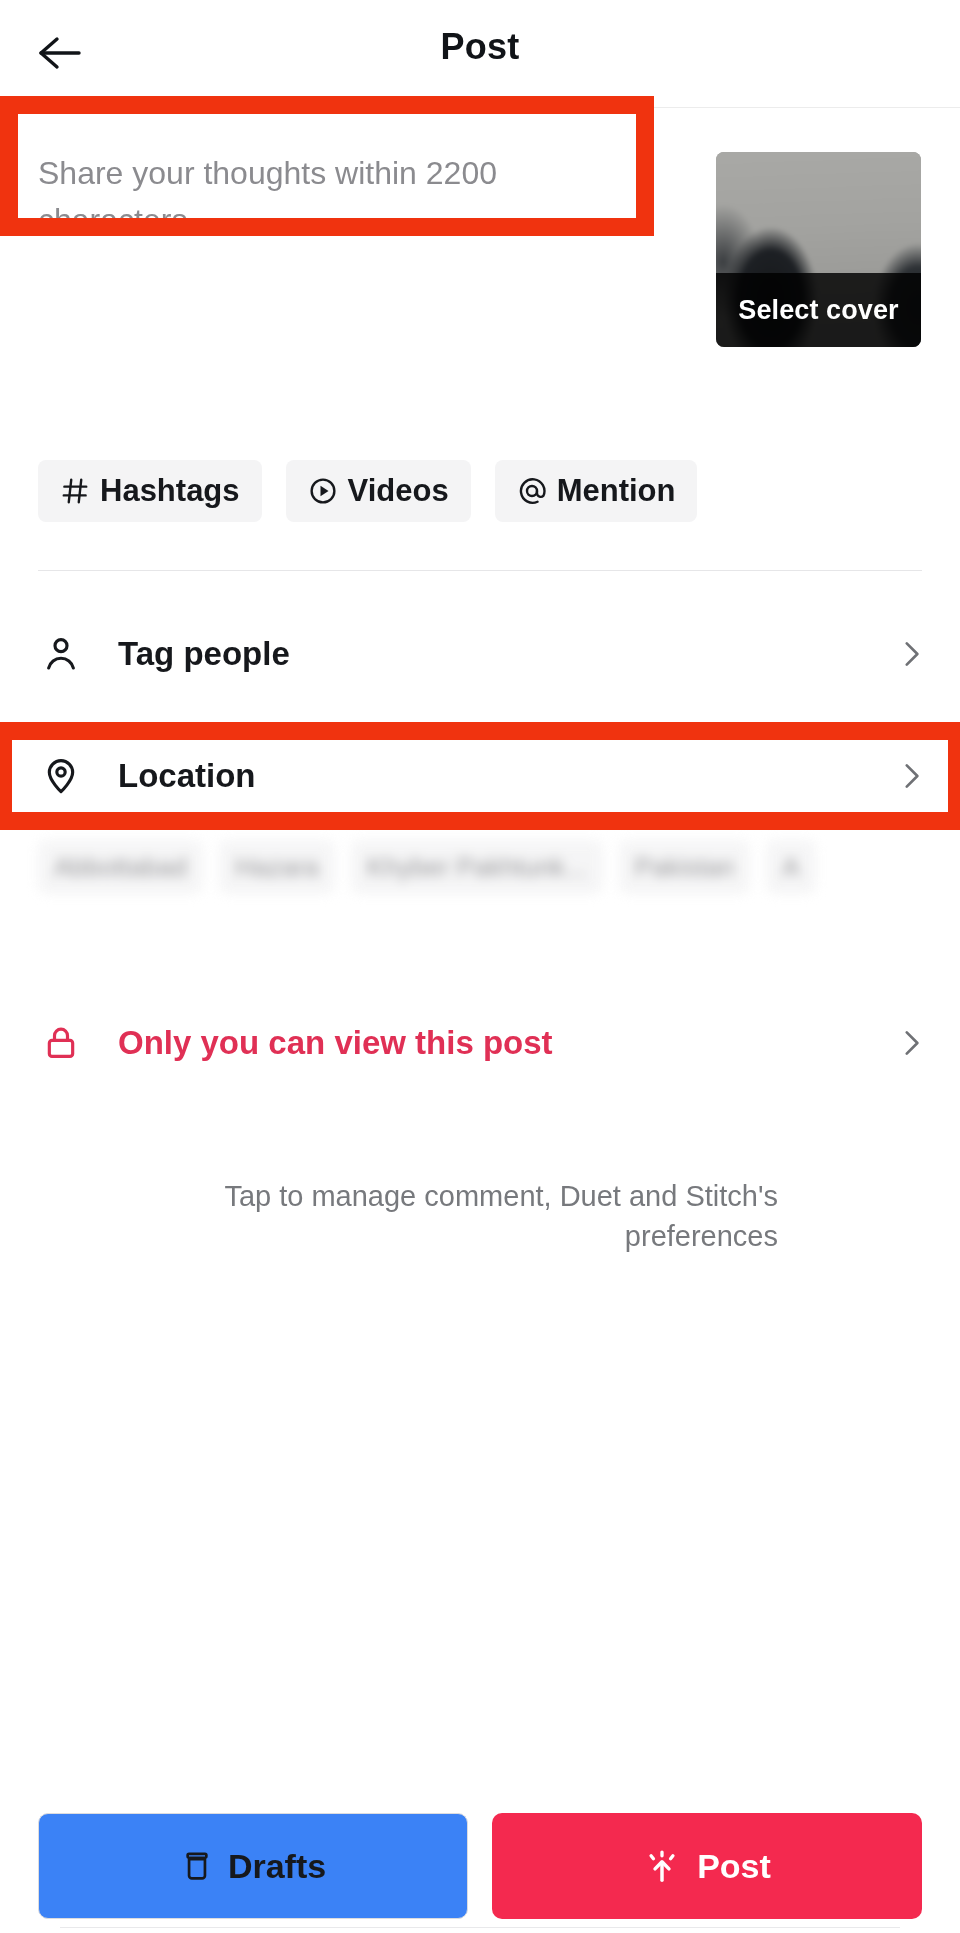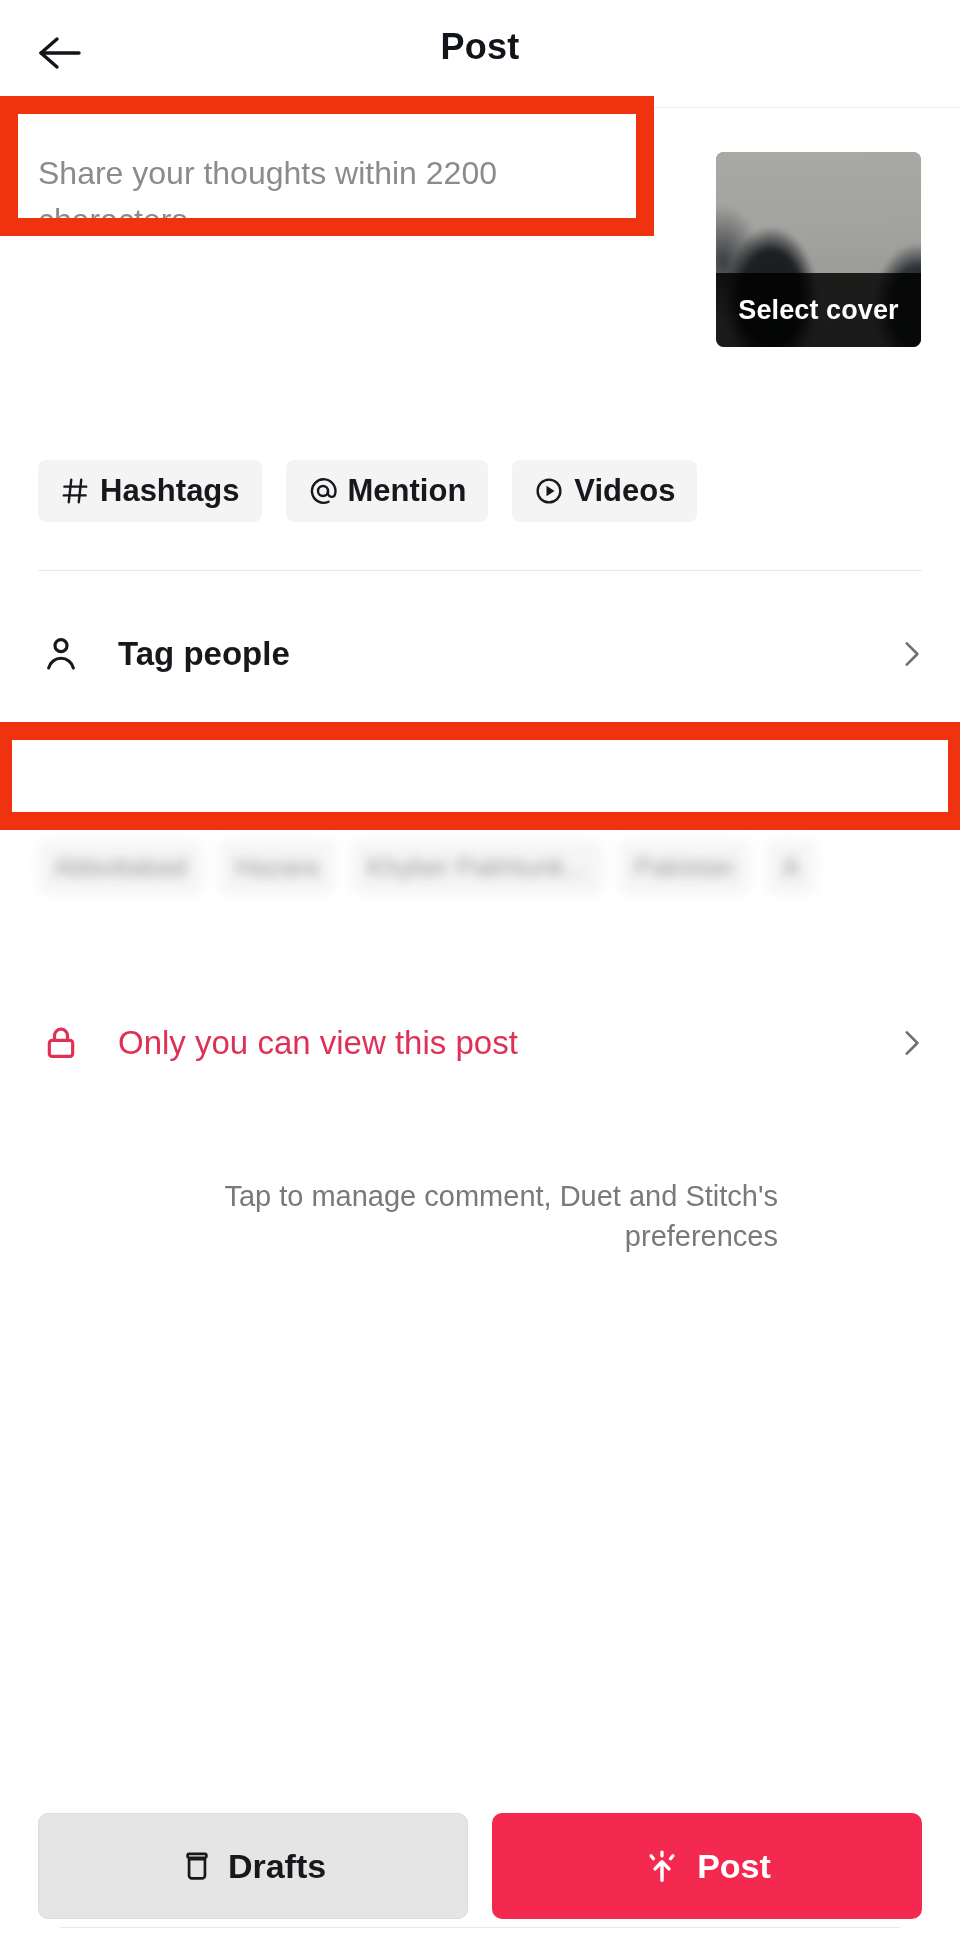--- a/index.html
+++ b/index.html
@@ -165,21 +165,21 @@
     align-items: center;
     justify-content: center;
   }
   .row-label {
     position: absolute;
     left: 118px;
     font-size: 33px;
     font-weight: bold;
     color: #16181c;
   }
-  .row-label.danger { color: #E03055; font-weight: normal; }
+  .row-label.danger { color: #E03055; font-weight: bold; }
   .row-chev {
     position: absolute;
     right: 28px;
     display: flex; align-items: center;
   }
 
   #row-tag     { top: 606px; }
   #row-location{ top: 728px; }
   #row-privacy { top: 995px; }
   #row-more    { top: 1100px; }
@@ -220,21 +220,21 @@
     position: absolute;
     left: 0; top: 1792px;
     width: 960px;
     height: 141px;
     background: #ffffff;
   }
   .btn-drafts {
     position: absolute;
     left: 38px; top: 21px;
     width: 430px; height: 106px;
-    background: #e5e5e5;
+    background: #3b82f6;
     border: 1px solid #dcdcdf;
     border-radius: 10px;
     display: flex;
     align-items: center;
     justify-content: center;
     gap: 14px;
     cursor: pointer;
   }
   .btn-drafts span {
     font-size: 34px;
@@ -293,60 +293,74 @@
 
   <div class="chips">
 
     <div class="chip">
       <span class="chip-ico">
         <svg width="30" height="30" viewBox="0 0 24 24">
           <path d="M9 3 L7 21 M17 3 L15 21 M3.5 8.5 H21 M3 15.5 H20.5" fill="none" stroke="#16181c" stroke-width="1.9" stroke-linecap="round"></path>
         </svg>
       </span>
       <span class="chip-label">Hashtags</span>
+    </div>
+
+    <div class="chip">
+      <span class="chip-ico">
+        <svg width="30" height="30" viewBox="0 0 24 24">
+          <circle cx="12" cy="12" r="9.1" fill="none" stroke="#16181c" stroke-width="1.9"></circle>
+          <path d="M10 7.8 L16.4 12 L10 16.2 Z" fill="#16181c"></path>
+        </svg>
+      </span>
+      <span class="chip-label">Videos</span>
     </div>
 
     <div class="chip">
       <span class="chip-ico">
         <svg width="30" height="30" viewBox="0 0 24 24">
           <circle cx="12" cy="12" r="4" fill="none" stroke="#16181c" stroke-width="1.9"></circle>
           <path d="M16 12 v1.8 a3 3 0 0 0 5.2 1.9 A9.4 9.4 0 1 0 16.4 20.6" fill="none" stroke="#16181c" stroke-width="1.9" stroke-linecap="round"></path>
         </svg>
       </span>
       <span class="chip-label">Mention</span>
     </div>
-
-    <div class="chip">
-      <span class="chip-ico">
-        <svg width="30" height="30" viewBox="0 0 24 24">
-          <circle cx="12" cy="12" r="9.1" fill="none" stroke="#16181c" stroke-width="1.9"></circle>
-          <path d="M10 7.8 L16.4 12 L10 16.2 Z" fill="#16181c"></path>
-        </svg>
-      </span>
-      <span class="chip-label">Videos</span>
-    </div>
   </div>
 
   <div class="divider"></div>
 
   <div class="row" id="row-tag">
     <span class="row-ico">
       <svg width="40" height="40" viewBox="0 0 24 24">
         <circle cx="12" cy="7" r="3.6" fill="none" stroke="#16181c" stroke-width="1.9"></circle>
         <path d="M4.6 20.4 a7.6 7.6 0 0 1 14.8 0" fill="none" stroke="#16181c" stroke-width="1.9" stroke-linecap="round"></path>
       </svg>
     </span>
     <span class="row-label">Tag people</span>
     <span class="row-chev">
       <svg width="34" height="34" viewBox="0 0 24 24">
         <path d="M9 4.5 L16.5 12 L9 19.5" fill="none" stroke="#6f7175" stroke-width="1.9" stroke-linecap="round" stroke-linejoin="round"></path>
       </svg>
     </span>
   </div>
 
+  <div class="row" id="row-location">
+    <span class="row-ico">
+      <svg width="40" height="40" viewBox="0 0 24 24">
+        <path d="M12 21.4 C12 21.4 19 14.8 19 9.8 A7 7 0 1 0 5 9.8 C5 14.8 12 21.4 12 21.4 Z" fill="none" stroke="#16181c" stroke-width="1.9" stroke-linejoin="round"></path>
+        <circle cx="12" cy="9.6" r="2.5" fill="none" stroke="#16181c" stroke-width="1.9"></circle>
+      </svg>
+    </span>
+    <span class="row-label">Location</span>
+    <span class="row-chev">
+      <svg width="34" height="34" viewBox="0 0 24 24">
+        <path d="M9 4.5 L16.5 12 L9 19.5" fill="none" stroke="#6f7175" stroke-width="1.9" stroke-linecap="round" stroke-linejoin="round"></path>
+      </svg>
+    </span>
+  </div>
 
   <div class="loc-suggest">
     <div class="loc-pill">Abbottabad</div>
     <div class="loc-pill">Hazara</div>
     <div class="loc-pill">Khyber Pakhtunk...</div>
     <div class="loc-pill">Pakistan</div>
     <div class="loc-pill">A</div>
   </div>
 
   <div class="row" id="row-privacy">

